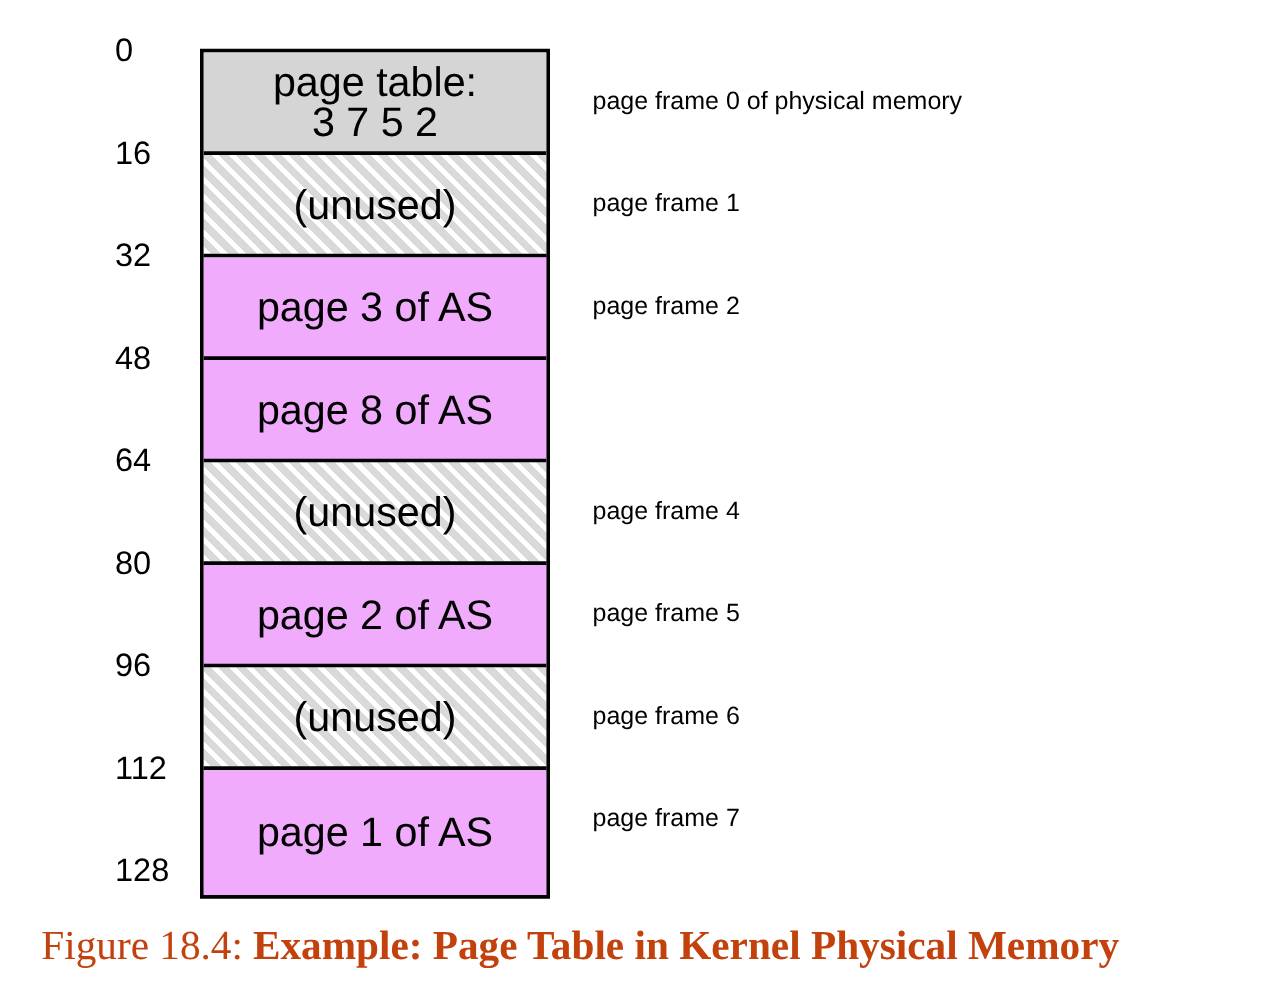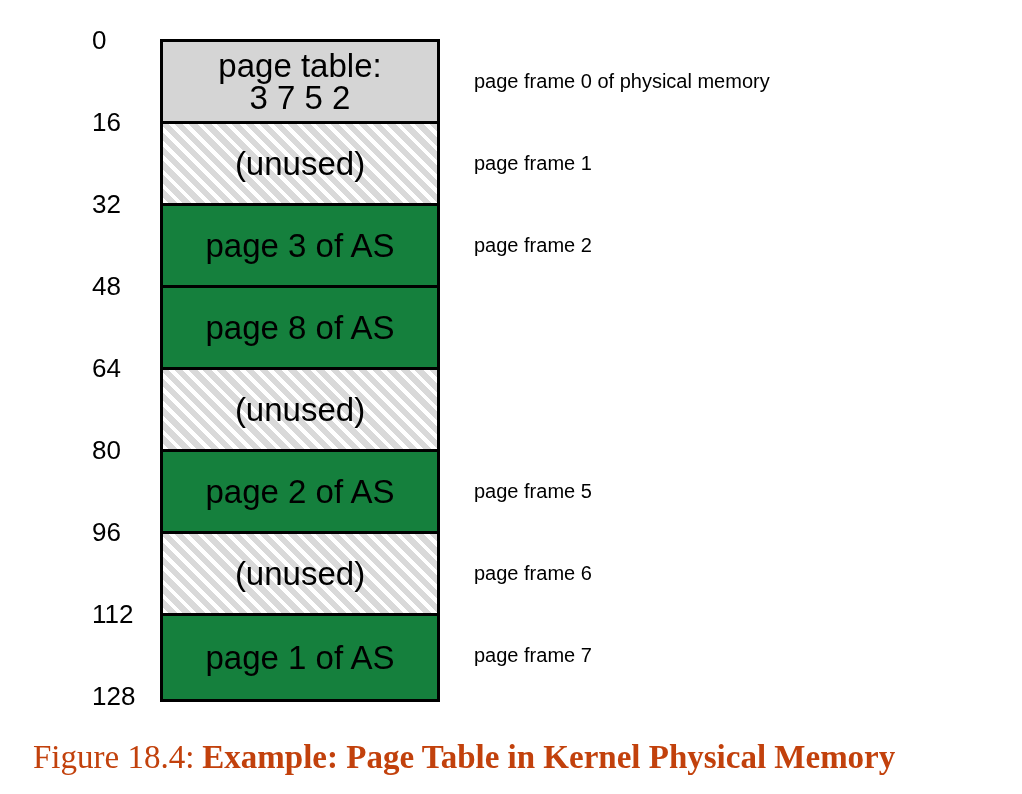--- a/index.html
+++ b/index.html
@@ -26,24 +26,24 @@
     box-sizing: content-box;
   }
   .frame {
     height: 82px;
     box-sizing: border-box;
     border-bottom: 3px solid #000000;
     display: flex;
     flex-direction: column;
     align-items: center;
     justify-content: center;
-    background: #15803d;
+    background: #f0abfc;
   }
   .frame:last-child {
-    height: 83px;
+    height: 100px;
     border-bottom: none;
   }
   .fill-gray {
     background: #d5d5d5;
   }
   .hatched {
     background: repeating-linear-gradient(
       45deg,
       #ffffff 0px, #ffffff 4px,
       #d9d9d9 4px, #d9d9d9 10px
@@ -131,20 +131,21 @@
   <div class="addr" style="top: 286px;">48</div>
   <div class="addr" style="top: 368px;">64</div>
   <div class="addr" style="top: 450px;">80</div>
   <div class="addr" style="top: 532px;">96</div>
   <div class="addr" style="top: 614px;">112</div>
   <div class="addr" style="top: 696px;">128</div>
 
   <div class="flabel" style="top: 81px;">page frame 0 of physical memory</div>
   <div class="flabel" style="top: 163px;">page frame 1</div>
   <div class="flabel" style="top: 245px;">page frame 2</div>
+  <div class="flabel" style="top: 409px;">page frame 4</div>
   <div class="flabel" style="top: 491px;">page frame 5</div>
   <div class="flabel" style="top: 573px;">page frame 6</div>
   <div class="flabel" style="top: 655px;">page frame 7</div>
 
   <div class="caption">
     <span class="prefix">Figure 18.4:</span><span class="title">Example: Page Table in Kernel Physical Memory</span>
   </div>
 
 </div>
 

